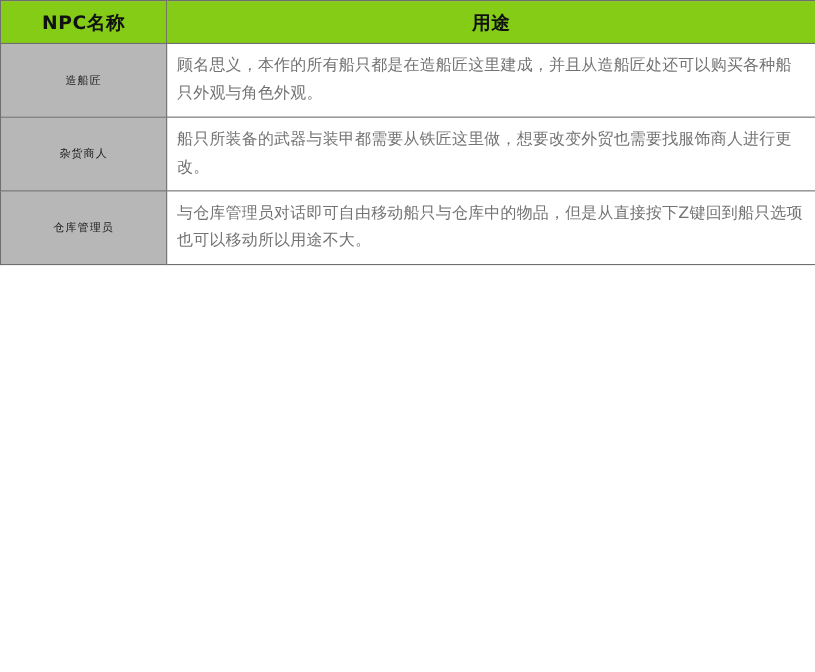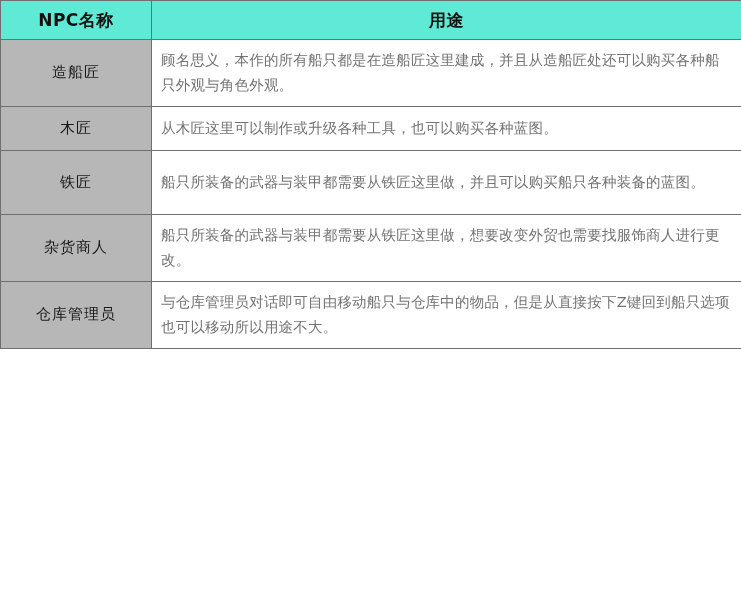--- a/index.html
+++ b/index.html
@@ -20,32 +20,32 @@
   }
   .npc-table col.col-name { width: 151px; }
   .npc-table col.col-use  { width: 590px; }
 
   .npc-table th, .npc-table td {
     border: 1px solid #6f6f6f;
     padding: 0;
     vertical-align: middle;
   }
   .npc-table thead th {
-    background: #5eead4;
+    background: #84cc16;
     color: #111111;
     font-weight: bold;
     font-size: 17px;
     text-align: center;
     height: 38px;
     letter-spacing: 0.5px;
   }
   .npc-table tbody td.name-cell {
     background: #b7b7b7;
     color: #1a1a1a;
-    font-size: 15px;
+    font-size: 10px;
     text-align: center;
     vertical-align: middle;
     letter-spacing: 1px;
   }
   .npc-table tbody td.use-cell {
     background: #ffffff;
     color: #737373;
     font-size: 14.5px;
     line-height: 1.72;
     text-align: left;
@@ -86,28 +86,20 @@
     <tr>
       <th>NPC名称</th>
       <th>用途</th>
     </tr>
   </thead>
   <tbody>
     <tr class="row-h-1">
       <td class="name-cell">造船匠</td>
       <td class="use-cell">顾名思义，本作的所有船只都是在造船匠这里建成，并且从造船匠处还可以购买各种船只外观与角色外观。</td>
     </tr>
-    <tr class="row-h-2">
-      <td class="name-cell">木匠</td>
-      <td class="use-cell">从木匠这里可以制作或升级各种工具，也可以购买各种蓝图。</td>
-    </tr>
-    <tr class="row-h-3">
-      <td class="name-cell">铁匠</td>
-      <td class="use-cell">船只所装备的武器与装甲都需要从铁匠这里做，并且可以购买船只各种装备的蓝图。</td>
-    </tr>
     <tr class="row-h-7">
       <td class="name-cell">杂货商人</td>
       <td class="use-cell">船只所装备的武器与装甲都需要从铁匠这里做，想要改变外贸也需要找服饰商人进行更改。</td>
     </tr>
     <tr class="row-h-8">
       <td class="name-cell">仓库管理员</td>
       <td class="use-cell">与仓库管理员对话即可自由移动船只与仓库中的物品，但是从直接按下Z键回到船只选项也可以移动所以用途不大。</td>
     </tr>
   </tbody>
 </table>

